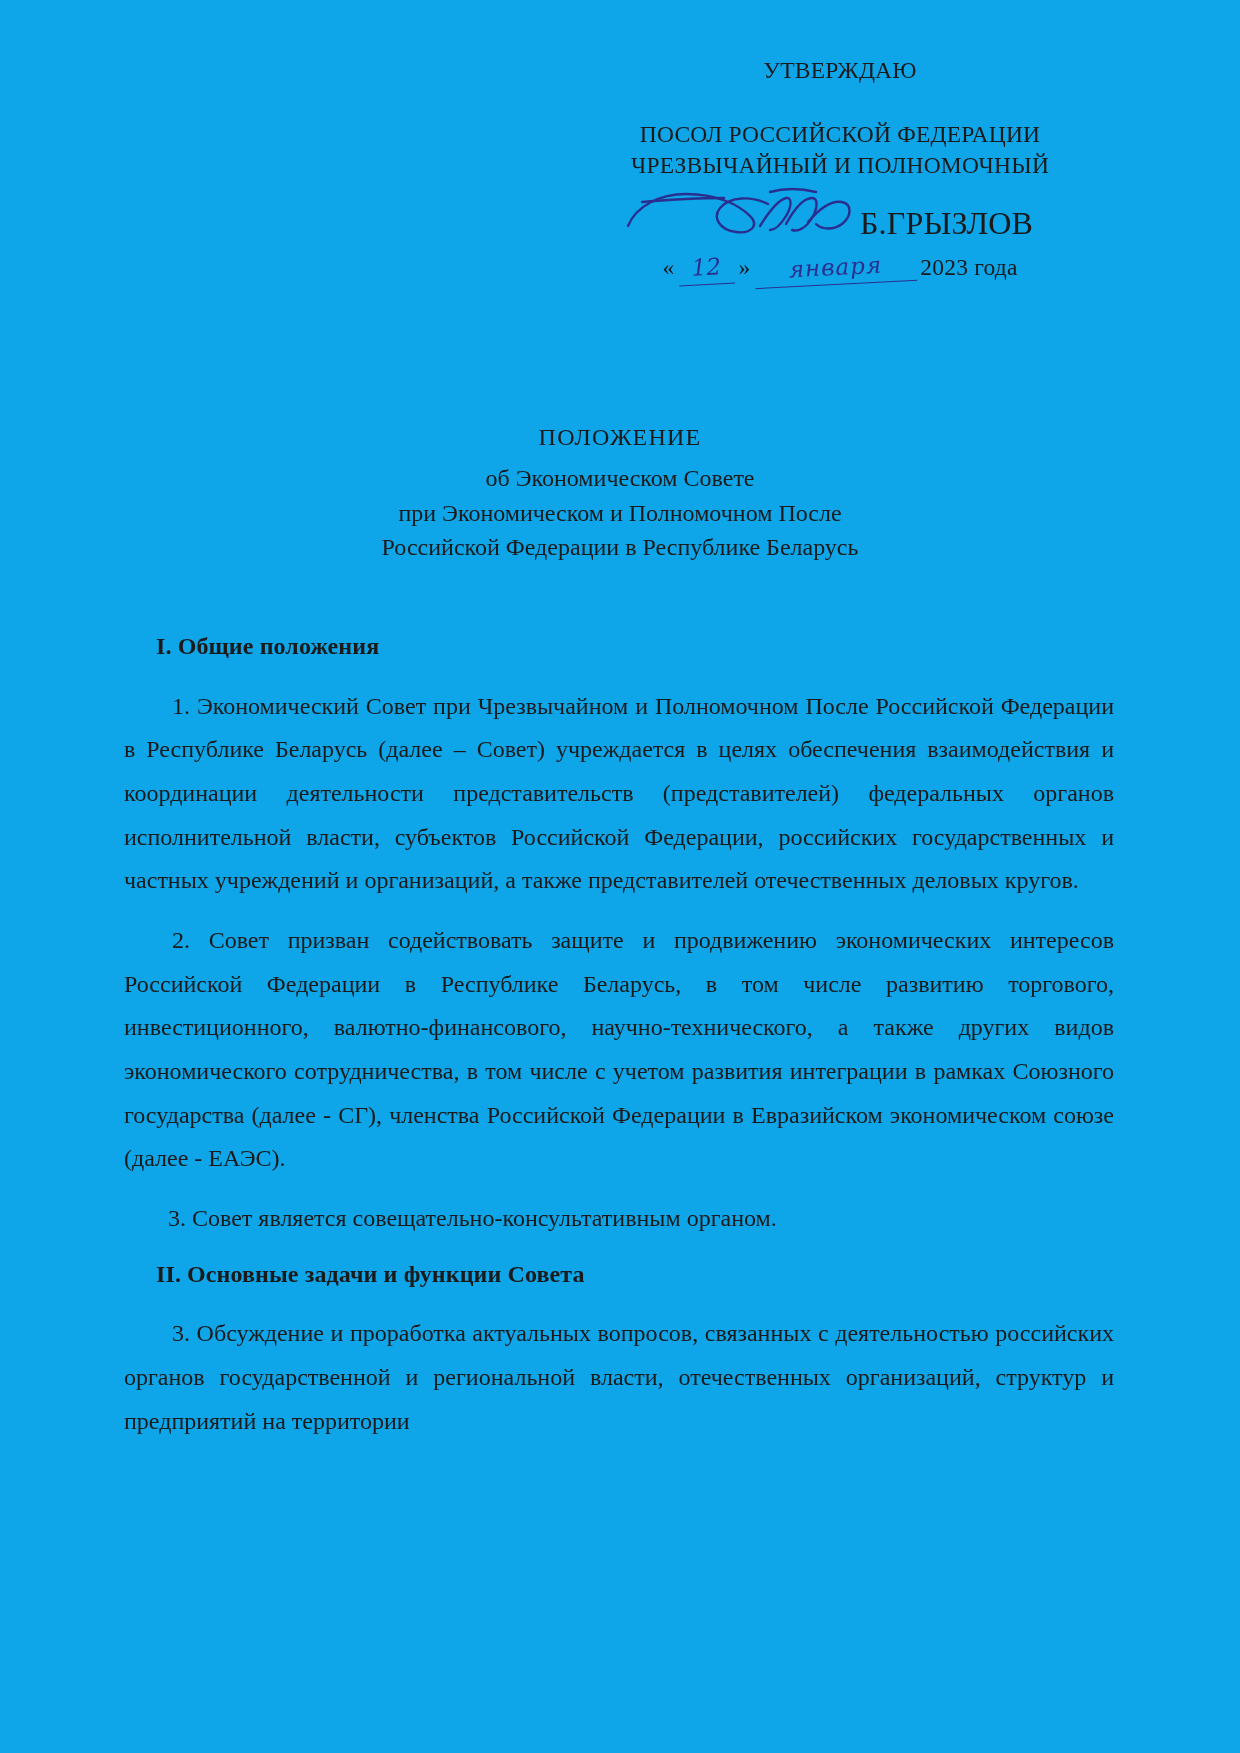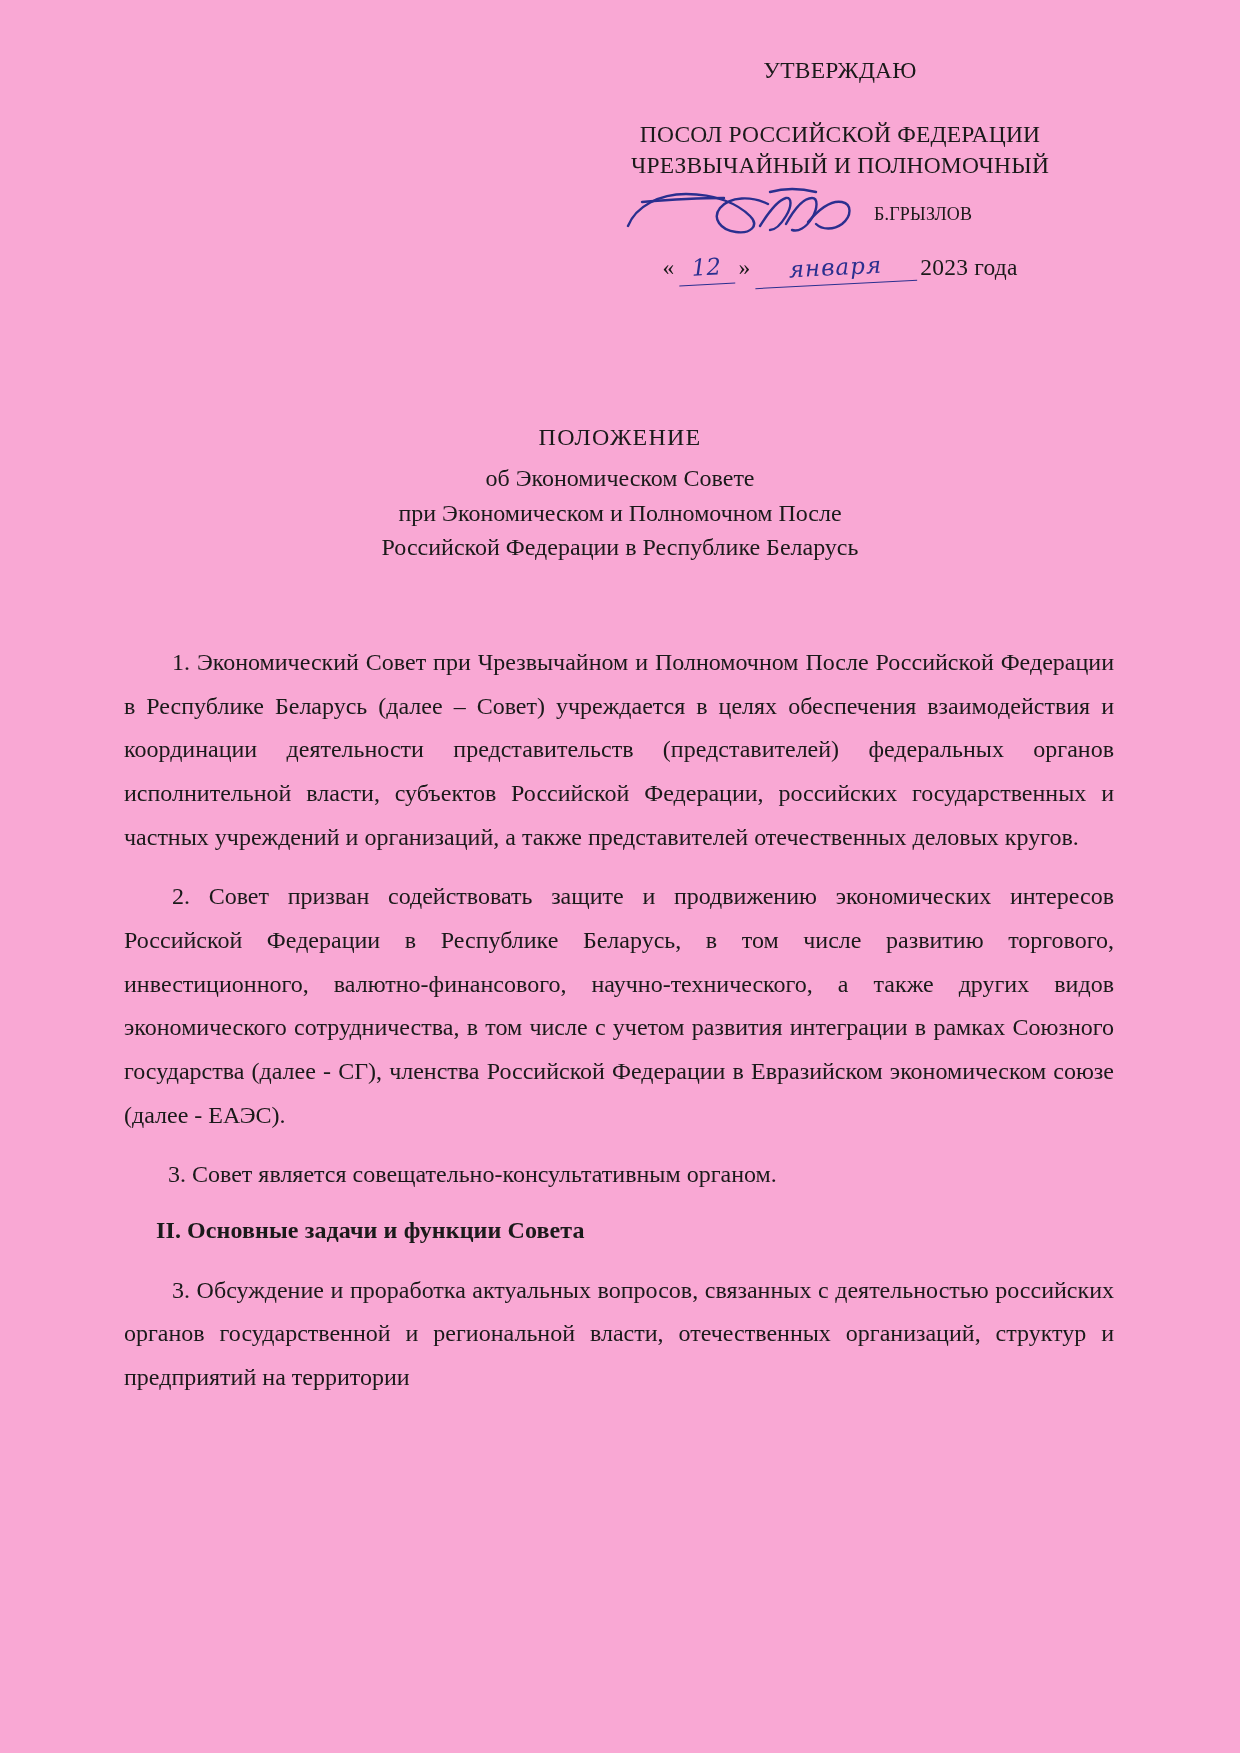--- a/index.html
+++ b/index.html
@@ -5,21 +5,21 @@
   html, body {
     margin: 0;
     padding: 0;
     background: #ffffff;
   }
   .page {
     position: relative;
     width: 1240px;
     height: 1753px;
     margin: 0 auto;
-    background: #f9a8d4;
+    background: #0ea5e9;
     font-family: "Liberation Serif", serif;
     color: #1a1a1a;
     box-sizing: border-box;
     padding: 0;
     overflow: hidden;
   }
 
   
   .approval {
     position: absolute;
@@ -40,23 +40,23 @@
     white-space: nowrap;
   }
 
   .sign-row {
     position: relative;
     height: 62px;
     margin-top: 6px;
   }
   .sign-name {
     position: absolute;
-    left: 314px;
+    left: 300px;
     top: 14px;
-    font-size: 18px;
+    font-size: 32px;
     white-space: nowrap;
   }
   .signature-svg {
     position: absolute;
     left: 60px;
     top: -6px;
   }
 
   .date-row {
     position: relative;
@@ -180,20 +180,21 @@
   </div>
 
   <div class="doc-heading">
     <span class="h-main">ПОЛОЖЕНИЕ</span>
     <span class="h-sub">об Экономическом Совете</span>
     <span class="h-sub">при Экономическом и Полномочном После</span>
     <span class="h-sub">Российской Федерации в Республике Беларусь</span>
   </div>
 
   <div class="body-block">
+    <p class="sec-title">I. Общие положения</p>
     <p class="para">1. Экономический Совет при Чрезвычайном и Полномочном После Российской Федерации в Республике Беларусь (далее – Совет) учреждается в целях обеспечения взаимодействия и координации деятельности представительств (представителей) федеральных органов исполнительной власти, субъектов Российской Федерации, российских государственных и частных учреждений и организаций, а также представителей отечественных деловых кругов.</p>
     <p class="para">2. Совет призван содействовать защите и продвижению экономических интересов Российской Федерации в Республике Беларусь, в том числе развитию торгового, инвестиционного, валютно-финансового, научно-технического, а также других видов экономического сотрудничества, в том числе с учетом развития интеграции в рамках Союзного государства (далее - СГ), членства Российской Федерации в Евразийском экономическом союзе (далее - ЕАЭС).</p>
     <p class="para-tight">3. Совет является совещательно-консультативным органом.</p>
     <p class="sec-title">II. Основные задачи и функции Совета</p>
     <p class="para last-full">3. Обсуждение и проработка актуальных вопросов, связанных с деятельностью российских органов государственной и региональной власти, отечественных организаций, структур и предприятий на территории</p>
   </div>
 
 </div>
 
 </body></html>

